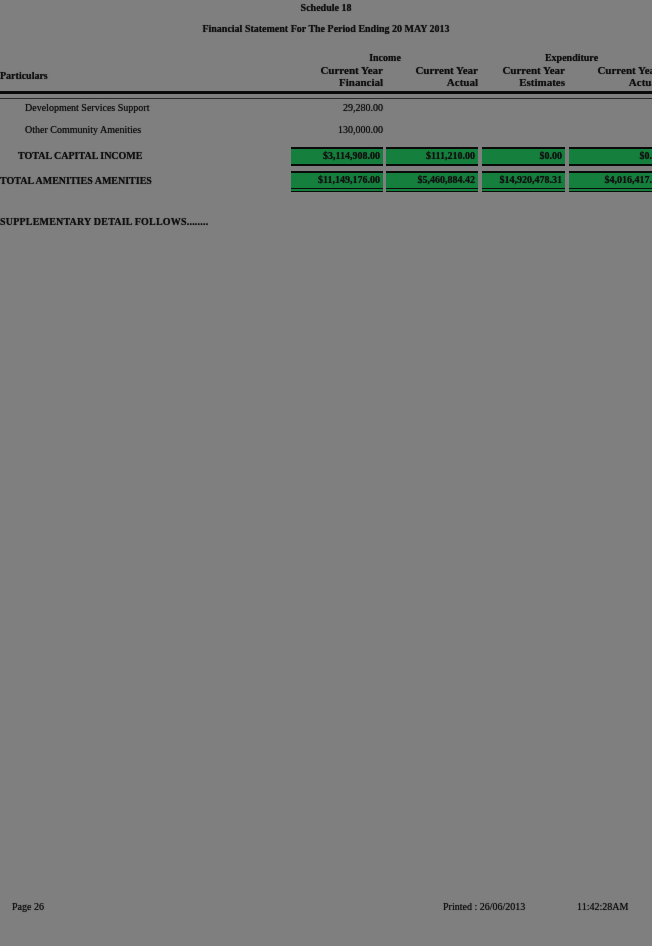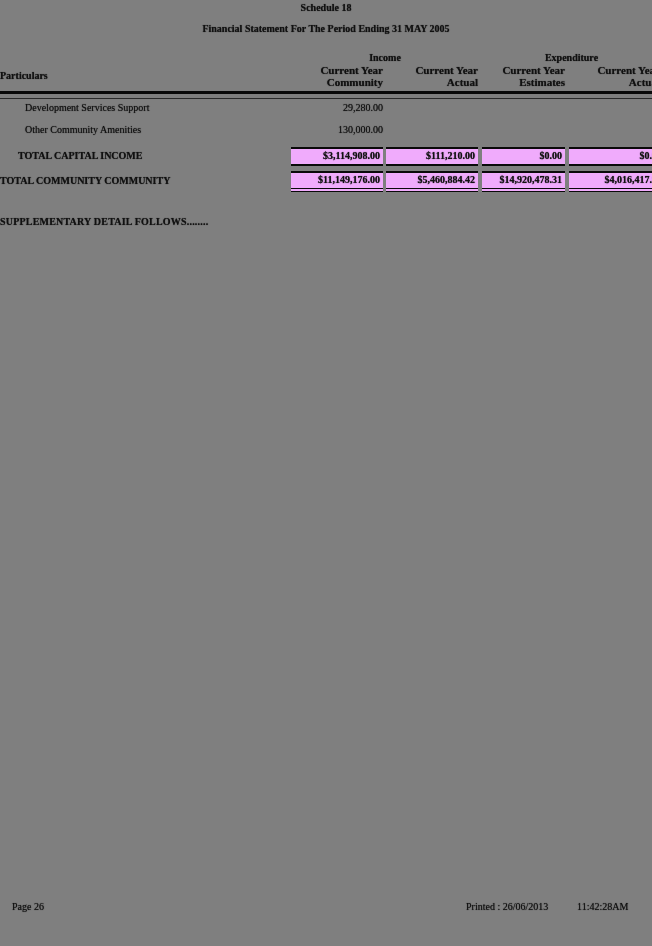--- a/index.html
+++ b/index.html
@@ -43,59 +43,59 @@
   .r1v{ left:292px; top:102px; width:91px; }
   .r2l{ left:25px; top:124px; }
   .r2v{ left:292px; top:124px; width:91px; }
 
   
   .total-label{ position:absolute; font-size:10px; font-weight:bold; }
   .t1l{ left:18px; top:150px; }
   .t2l{ left:0px; top:175px; }
   .tcell{
     position:absolute; height:13px; padding:1px 3px 1px 1px;
-    background:#f0abfc;
+    background:#15803d;
     border-top:2px solid #0a0a0a; border-bottom:2px solid #0a0a0a;
     font-size:10px; font-weight:bold; text-align:right;
   }
   .tc-dbl{ border-bottom:4px double #0a0a0a; }
   .t1 .c1{ left:291px; top:147px; width:88px; }
   .t1 .c2{ left:386px; top:147px; width:88px; }
   .t1 .c3{ left:482px; top:147px; width:79px; }
   .t1 .c4{ left:569px; top:147px; width:92px; }
   .t2 .c1{ left:291px; top:171px; width:88px; }
   .t2 .c2{ left:386px; top:171px; width:88px; }
   .t2 .c3{ left:482px; top:171px; width:79px; }
   .t2 .c4{ left:569px; top:171px; width:92px; }
 
   .note{ position:absolute; left:0px; top:216px; font-size:10px; font-weight:bold; letter-spacing:.2px; }
 
   
   .footer-page{ position:absolute; left:12px; top:901px; font-size:10px; }
-  .footer-printed{ position:absolute; left:466px; top:901px; font-size:10px; }
+  .footer-printed{ position:absolute; left:443px; top:901px; font-size:10px; }
   .footer-time{ position:absolute; left:577px; top:901px; font-size:10px; }
 </style>
 </head>
 <body>
 
 <div class="page blur">
 
   <div class="title-block">
     <div class="schedule">Schedule 18</div>
-    <div class="subtitle">Financial Statement For The Period Ending 31 MAY 2005</div>
+    <div class="subtitle">Financial Statement For The Period Ending 20 MAY 2013</div>
   </div>
 
   <div class="grp grp-income">Income</div>
   <div class="grp grp-exp">Expenditure</div>
 
   <div class="particulars">Particulars</div>
 
   <div class="colhead ch1">
     <span>Current Year</span>
-    <span>Community</span>
+    <span>Financial</span>
   </div>
   <div class="colhead ch2">
     <span>Current Year</span>
     <span>Actual</span>
   </div>
   <div class="colhead ch3">
     <span>Current Year</span>
     <span>Estimates</span>
   </div>
   <div class="colhead ch4">
@@ -112,21 +112,21 @@
   <div class="row-val r2v">130,000.00</div>
 
   <div class="total-label t1l">TOTAL CAPITAL INCOME</div>
   <div class="t1">
     <div class="tcell c1">$3,114,908.00</div>
     <div class="tcell c2">$111,210.00</div>
     <div class="tcell c3">$0.00</div>
     <div class="tcell c4">$0.00</div>
   </div>
 
-  <div class="total-label t2l">TOTAL COMMUNITY COMMUNITY</div>
+  <div class="total-label t2l">TOTAL AMENITIES AMENITIES</div>
   <div class="t2">
     <div class="tcell tc-dbl c1">$11,149,176.00</div>
     <div class="tcell tc-dbl c2">$5,460,884.42</div>
     <div class="tcell tc-dbl c3">$14,920,478.31</div>
     <div class="tcell tc-dbl c4">$4,016,417.82</div>
   </div>
 
   <div class="note">SUPPLEMENTARY DETAIL FOLLOWS........</div>
 
   <div class="footer-page">Page 26</div>

